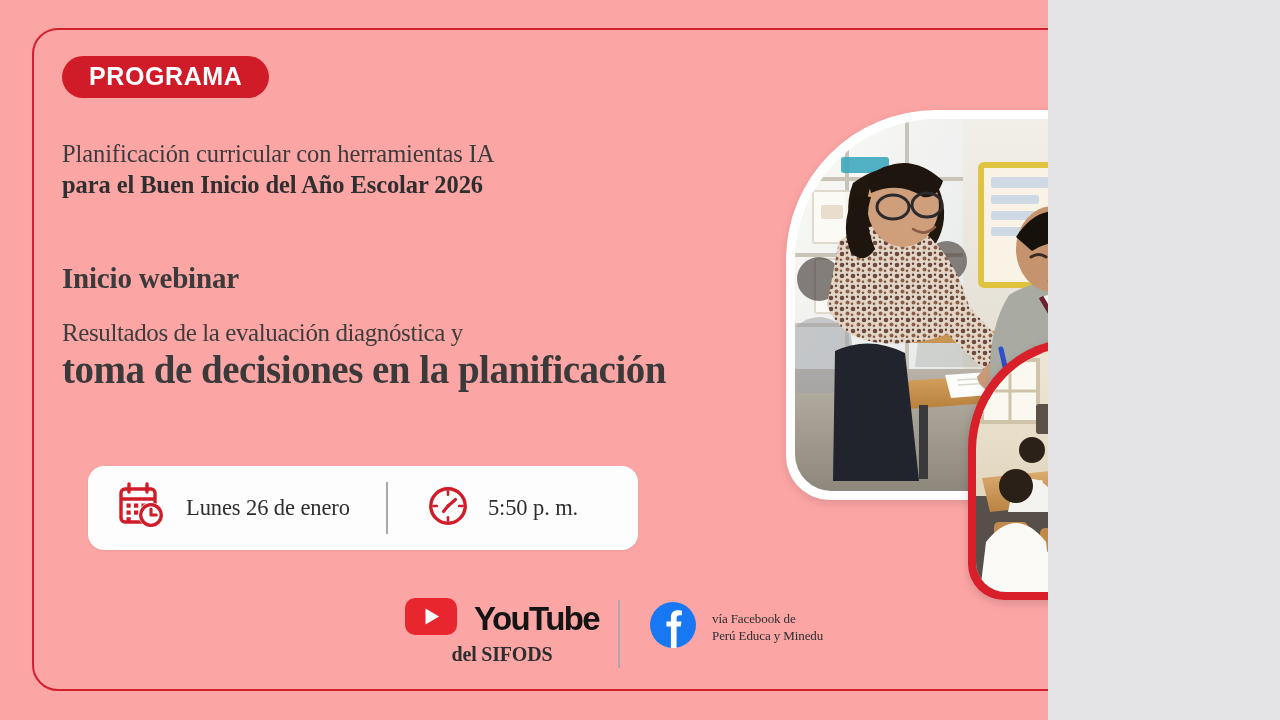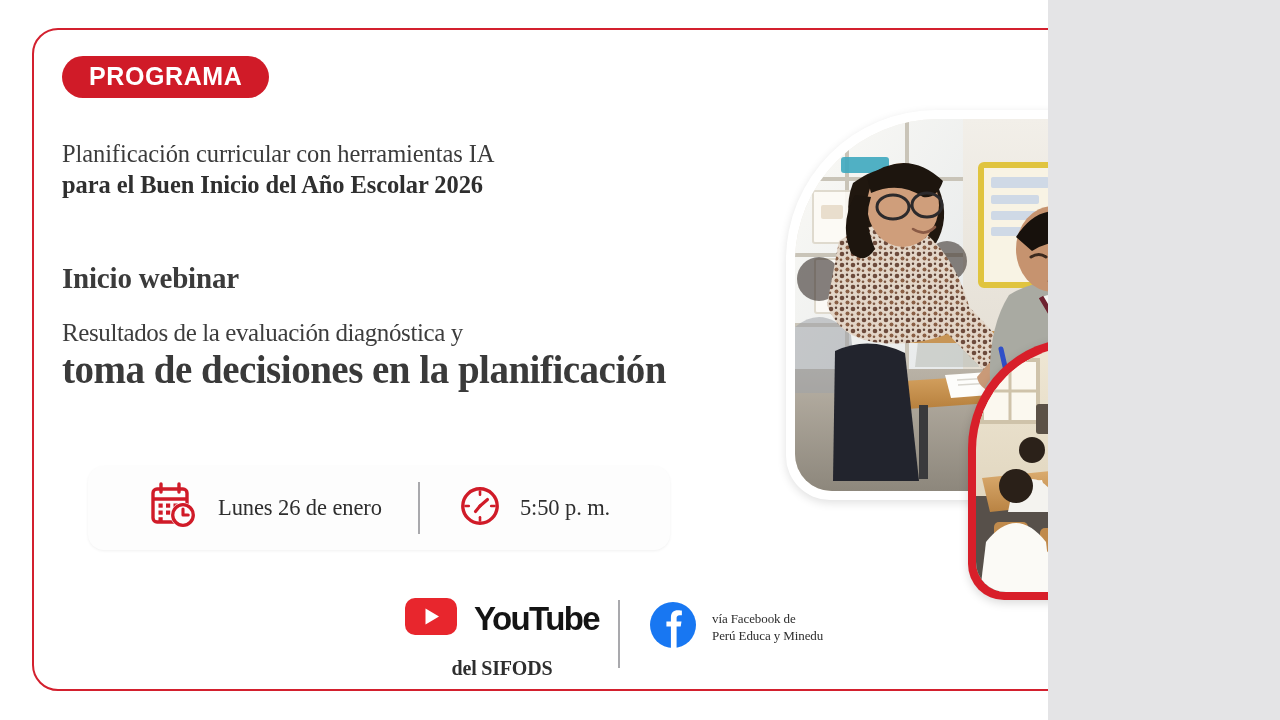--- a/index.html
+++ b/index.html
@@ -4,21 +4,21 @@
 <style>
   html,body{margin:0;padding:0;}
   body{
     width:1280px;height:720px;overflow:hidden;
     background:#e4e4e6;
     font-family:"Liberation Serif", serif;
     position:relative;
   }
   #poster{
     position:absolute;left:0;top:0;width:1048px;height:720px;
-    background:#ffffff;overflow:hidden;
+    background:#fca5a5;overflow:hidden;
   }
 
   
   .frame{
     position:absolute;left:32px;top:28px;
     width:1218px;height:663px;
     border:2px solid #d3202e;
     border-radius:26px;
     box-sizing:border-box;
     pointer-events:none;
@@ -85,21 +85,20 @@
   }
 
   
   .pill{
     position:absolute;left:88px;top:466px;
     width:550px;height:84px;
     background:#fdfdfd;
     border-radius:16px;
     display:flex;align-items:center;
     box-shadow:0 1px 3px rgba(0,0,0,0.06);
-    padding-left:32px;
   }
   .pill-seg{
     display:flex;align-items:center;
     height:100%;
   }
   .pill-seg.date{ padding-left:30px; }
   .pill-seg.time{ padding-left:38px; }
   .pill-divider{
     width:2px;height:52px;
     background:#a9a9ad;
@@ -126,21 +125,21 @@
   .yt-wordmark{
     font-family:"Liberation Sans", sans-serif;
     font-weight:700;
     font-size:33px;
     color:#141414;
     letter-spacing:-1.6px;
     margin-left:9px;
     line-height:1;
   }
   .yt-sub{
-    margin-top:18px;
+    margin-top:4px;
     font-size:20px;
     color:#2e2e2e;
     font-weight:700;
     letter-spacing:-0.2px;
   }
   .foot-divider{
     width:2px;height:68px;
     background:#a9a9ad;
     margin:2px 30px 0 26px;
   }

